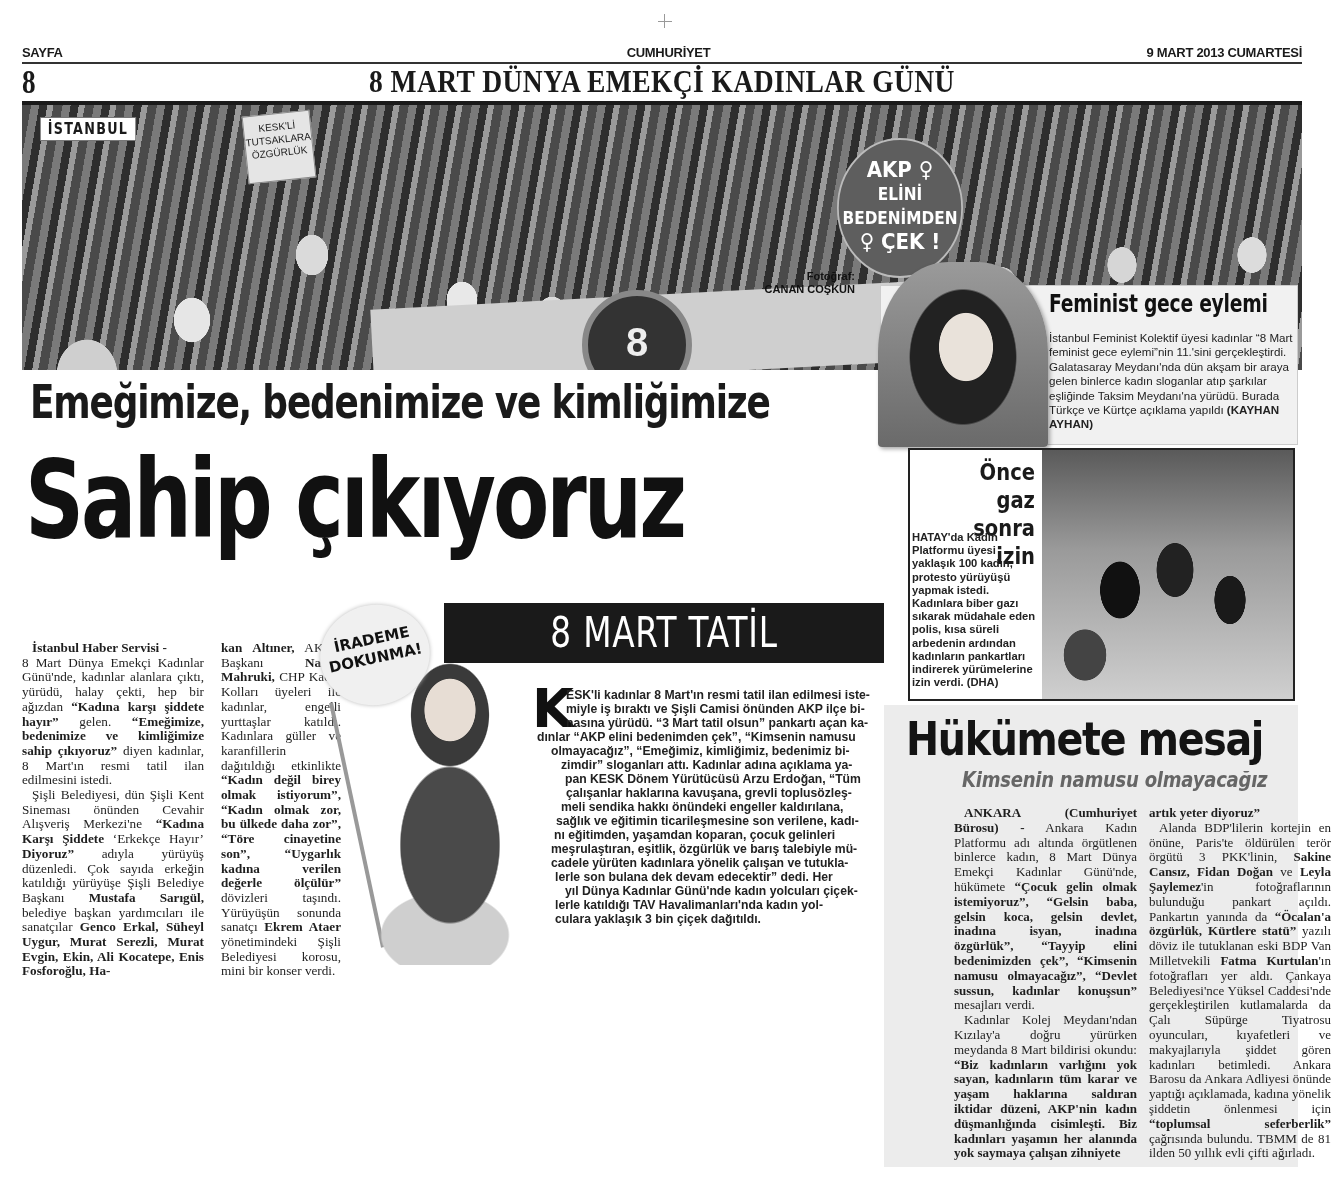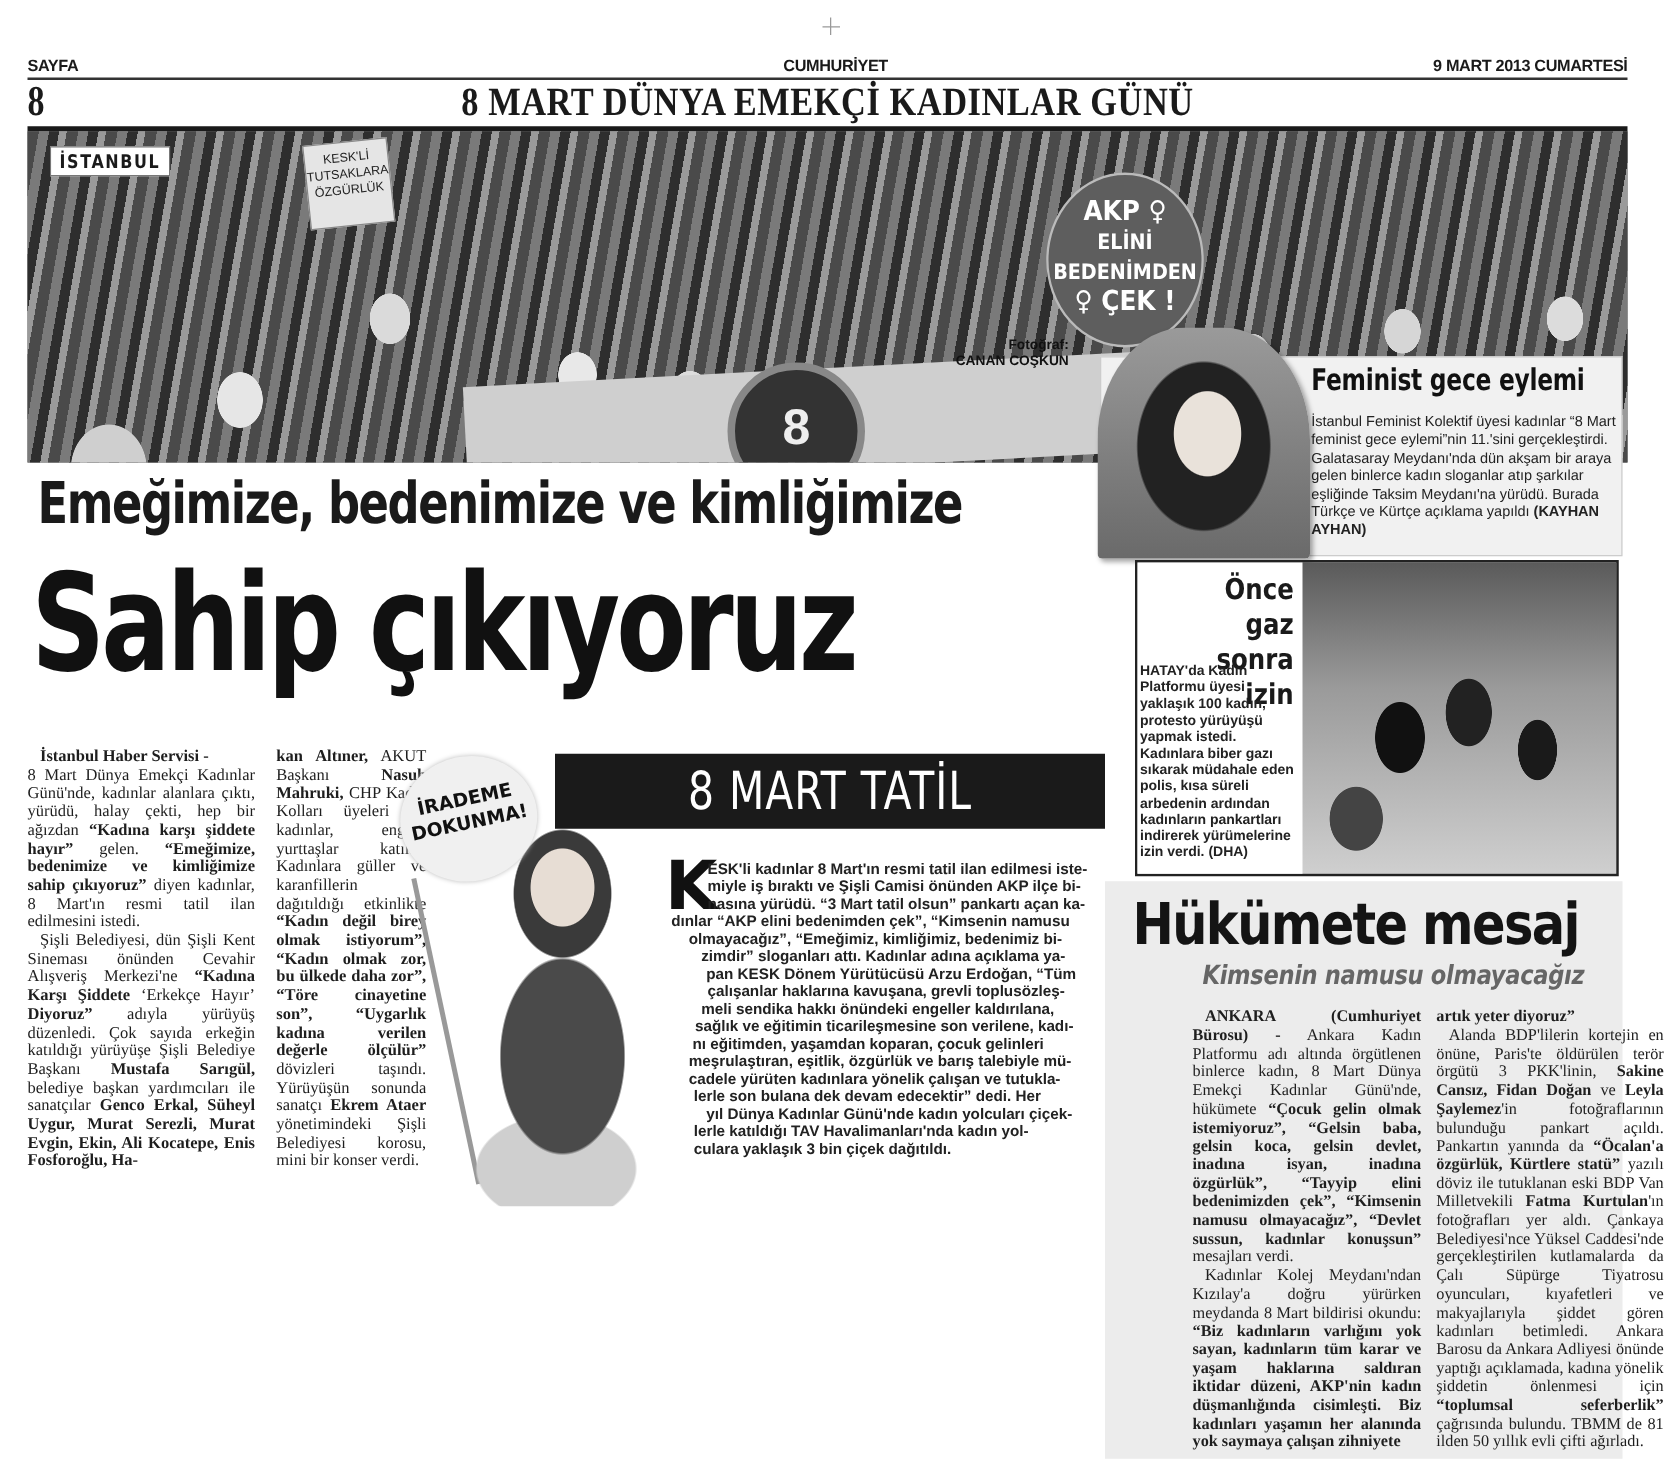--- a/index.html
+++ b/index.html
@@ -76,21 +76,21 @@
   .gov-subtitle { left: 962px; top: 768px; font-family: "DejaVu Sans", sans-serif; font-weight: bold; font-style: italic; font-size: 21px; color: #666; transform: scaleX(0.86); transform-origin: left; letter-spacing: -0.3px; }
   .gov-col { top: 806px; font-size: 13px; line-height: 14.8px; text-align: justify; color: #1e1e1e; margin-left: 48px; }
   .gov-col1 { left: 906px; width: 183px; }
   .gov-col2 { left: 1101px; width: 182px; }
 
   
   .headline-kicker { left: 30px; top: 375px; font-family: "DejaVu Sans", sans-serif; font-weight: bold; font-size: 46px; letter-spacing: -1.5px; transform: scaleX(0.78); transform-origin: left; color: #1a1a1a; }
   .headline-main { left: 25px; top: 430px; font-family: "DejaVu Sans", sans-serif; font-weight: bold; font-size: 108px; letter-spacing: -4px; transform: scaleX(0.76); transform-origin: left; color: #111; line-height: 140px; }
 
   
-  .col { font-size: 13.2px; line-height: 14.7px; text-align: justify; color: #1e1e1e; }
+  .col { font-size: 13.2px; line-height: 14.7px; text-align: justify; color: #1e1e1e; margin-top: 43px; }
   .col-a { left: 22px; top: 598px; width: 182px; }
   .col-b { left: 221px; top: 598px; width: 120px; }
   p.indent { text-indent: 10px; }
   b { font-weight: bold; }
 
   
   .woman-photo { left: 335px; top: 655px; width: 190px; height: 310px;
     background:
       radial-gradient(ellipse 36px 44px at 115px 55px, #e7ddd4 0 70%, transparent 72%),
       radial-gradient(ellipse 55px 72px at 115px 60px, #3a3a3a 0 70%, transparent 72%),

